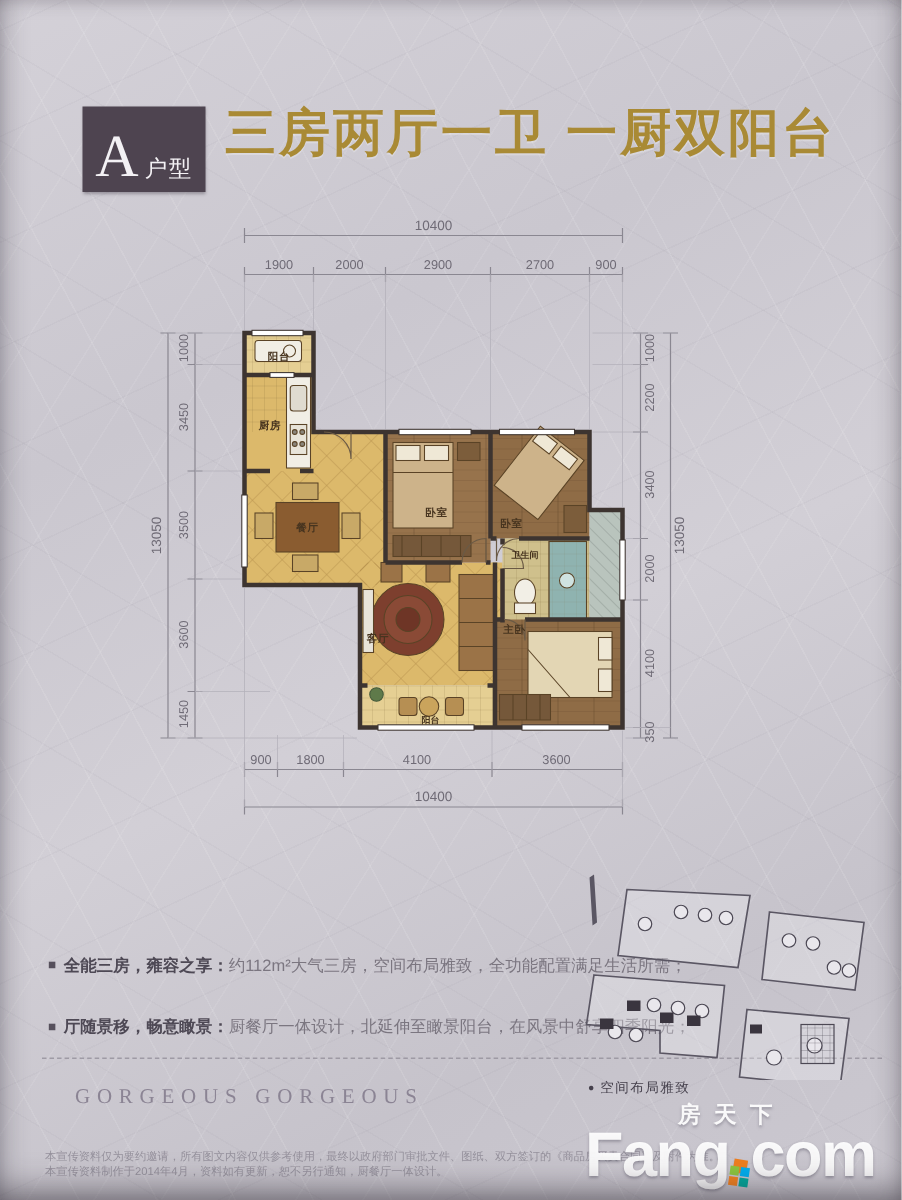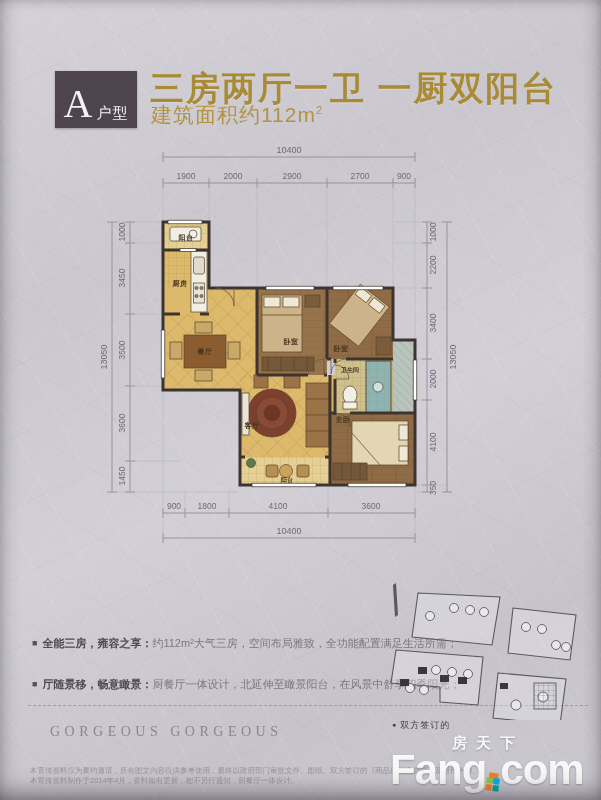--- a/index.html
+++ b/index.html
@@ -90,21 +90,20 @@
 <body>
 
 <div id="page">
   <div class="texture"></div>
 
   <div class="badge">
     <span class="letter">A</span>
     <span class="suffix">户型</span>
   </div>
   <div class="title">三房两厅一卫 一厨双阳台</div>
-  <div class="subtitle"><span>建筑面积约112m</span><sup>2</sup></div>
 
   <svg style="position:absolute;left:0;top:145px;" width="601" height="432" viewBox="0 0 601 432">
     <defs>
       <pattern id="tile" width="14" height="14" patternUnits="userSpaceOnUse" patternTransform="rotate(45)">
         <path d="M0,0H14M0,0V14" stroke="rgba(128,90,35,.38)" stroke-width="0.7" fill="none"></path>
       </pattern>
       <pattern id="wood" width="24" height="7" patternUnits="userSpaceOnUse">
         <path d="M0,0H24M12,0V7" stroke="rgba(70,48,25,.30)" stroke-width="0.6" fill="none"></path>
       </pattern>
       <pattern id="sq" width="8" height="8" patternUnits="userSpaceOnUse">
@@ -339,21 +338,21 @@
         <rect x="30" y="92" width="9" height="7"></rect>
       <rect x="112" y="108" width="8" height="6"></rect>
     </g>
     <rect x="146" y="108" width="22" height="26" fill="url(#hatch2)" stroke="#4c4854" stroke-width="0.8"></rect>
     <defs>
       <pattern id="hatch2" width="5" height="5" patternUnits="userSpaceOnUse">
         <path d="M0,0H5M0,0V5" stroke="rgba(76,72,84,.6)" stroke-width="0.6" fill="none"></path>
       </pattern>
     </defs>
   </svg>
-  <div class="siteplan-caption">双方签订的</div>
+  <div class="siteplan-caption">空间布局雅致</div>
 
   <div class="disclaimer">
     <div>本宣传资料仅为要约邀请，所有图文内容仅供参考使用，最终以政府部门审批文件、图纸、双方签订的《商品房买卖合同》及附件为准。</div>
     <div>本宣传资料制作于2014年4月，资料如有更新，恕不另行通知，厨餐厅一体设计。</div>
   </div>
 
   <div class="watermark">
     <div class="wm-cn">房天下</div>
     <div class="wm-en"><span>Fang</span><span class="wm-dot"></span><span>com</span></div>
     <div class="wm-icon">

